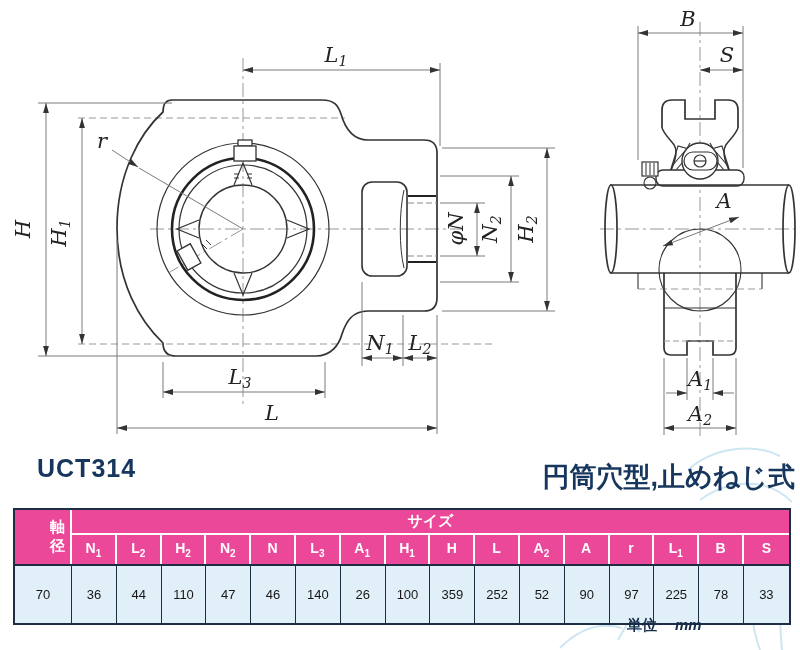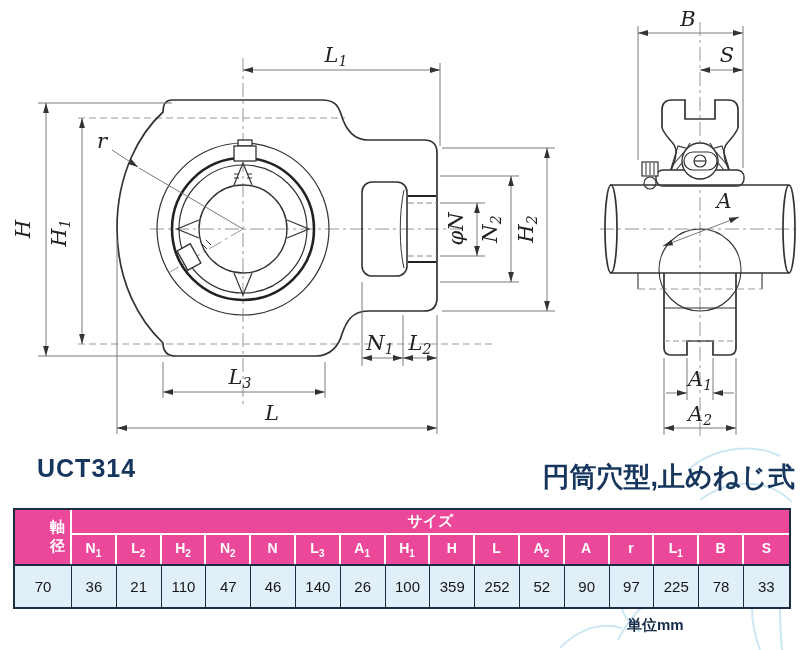--- a/index.html
+++ b/index.html
@@ -6,31 +6,31 @@
   #page{position:relative;width:800px;height:650px;background:#ffffff;overflow:hidden;
         font-family:"Liberation Sans",sans-serif;}
   svg text{font-family:"DejaVu Serif",serif;font-style:italic;fill:#222;}
   .dimtxt{font-size:21px;}
   .dimsub{font-size:14px;}
   #part-code{position:absolute;left:28px;top:454px;font-weight:bold;font-size:25px;
              color:#17365e;letter-spacing:1px;font-family:"Liberation Sans",sans-serif;margin-left:9px;}
   #type-label{position:absolute;right:5px;top:459px;font-weight:bold;font-size:27px;
               color:#17365e;font-family:"Liberation Sans",sans-serif;}
   #unit{position:absolute;left:627px;top:616px;font-weight:bold;font-size:15px;color:#142c49;}
-  #unit .mm{}
+  #unit .mm{margin-left:18px;font-style:italic;}
   table#spec{position:absolute;left:13px;top:508px;width:774px;border-collapse:separate;
              border-spacing:0;border:2px solid #1d2d44;table-layout:fixed;}
   #spec th{background:#ec4899;color:#ffffff;font-weight:bold;text-align:center;padding:0;}
   #spec th.size-h{border-bottom:2px solid #ffffff;height:23px;font-size:15px;}
   #spec th.shaft{border-right:2px solid #ffffff;font-size:15px;padding-left:30px;}
   #spec tr.cols th{border-right:2px solid #ffffff;height:29px;font-size:14px;}
   #spec tr.cols th:last-child{border-right:0;}
   #spec tr.cols th sub{font-size:10px;}
-  #spec td{background:#e1eff8;color:#161616;font-size:15px;text-align:center;
-           border-top:2px solid #1d2d44;border-right:1px solid #1d2d44;height:41px;padding:0;}
+  #spec td{background:#e1eff8;color:#161616;font-size:13px;text-align:center;
+           border-top:2px solid #1d2d44;border-right:1px solid #1d2d44;height:41px;padding:8px;}
   #spec td:last-child{border-right:0;}
 </style>
 </head>
 <body>
 
 <div id="page">
 
   <svg width="800" height="650" style="position:absolute;left:0;top:0;">
     <g fill="none" stroke="#c8e4f2" stroke-width="2" opacity="0.9">
       <path d="M 700,500 C 730,478 768,478 792,502"></path>
@@ -284,21 +284,21 @@
       <th><span>A</span><sub>2</sub></th>
       <th><span>A</span><sub></sub></th>
       <th><span>r</span><sub></sub></th>
       <th><span>L</span><sub>1</sub></th>
       <th><span>B</span><sub></sub></th>
       <th><span>S</span><sub></sub></th>
     </tr>
     <tr>
       <td>70</td>
       <td>36</td>
-      <td>21</td>
+      <td>44</td>
       <td>110</td>
       <td>47</td>
       <td>46</td>
       <td>140</td>
       <td>26</td>
       <td>100</td>
       <td>359</td>
       <td>252</td>
       <td>52</td>
       <td>90</td>

